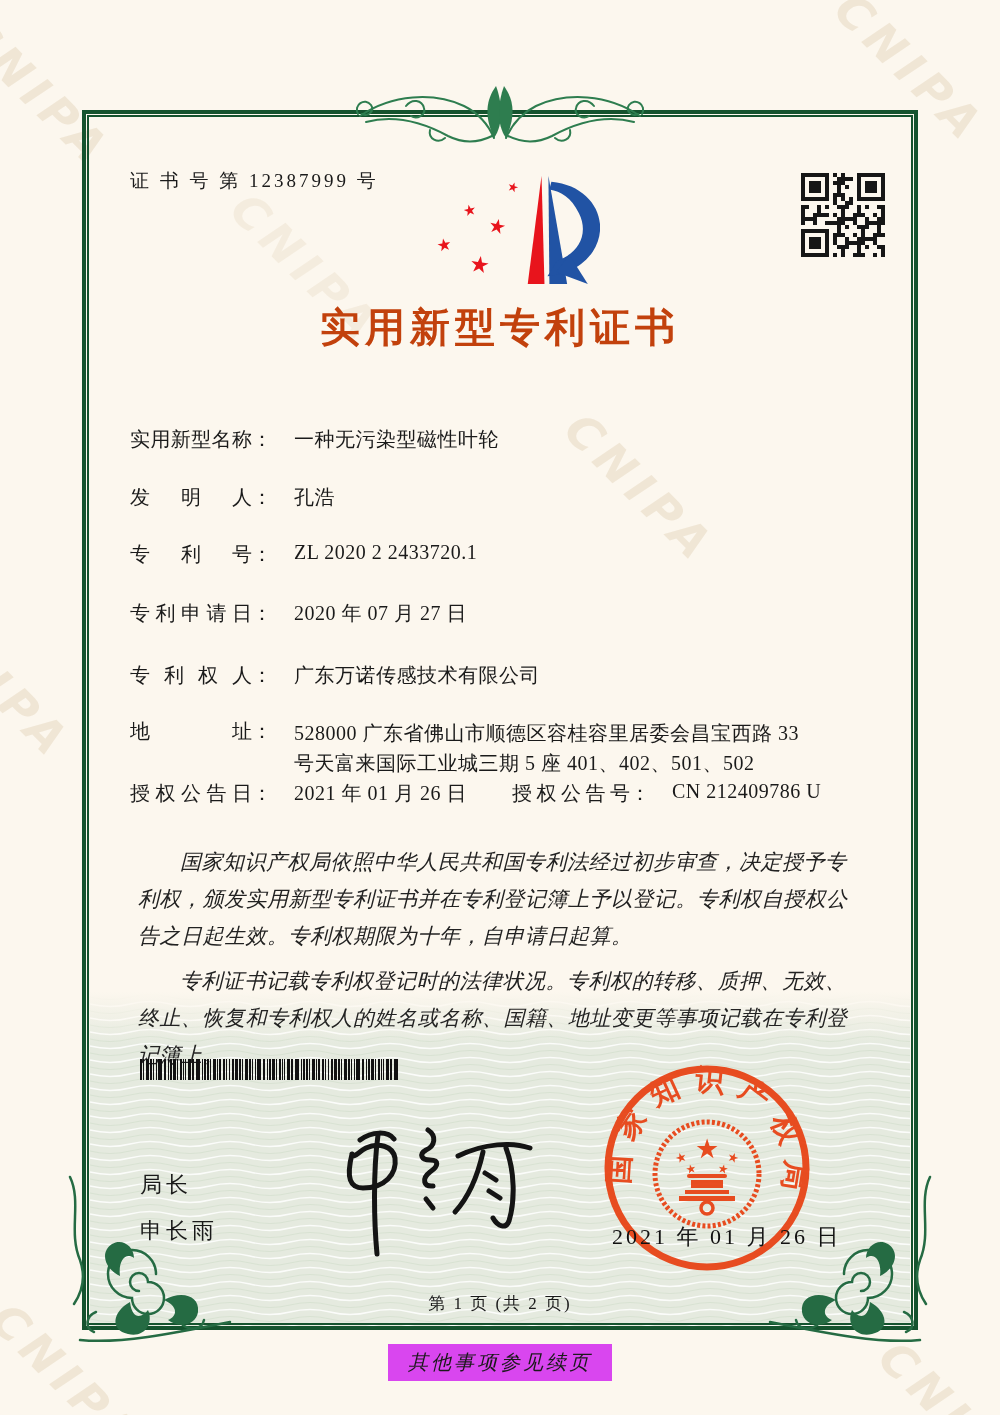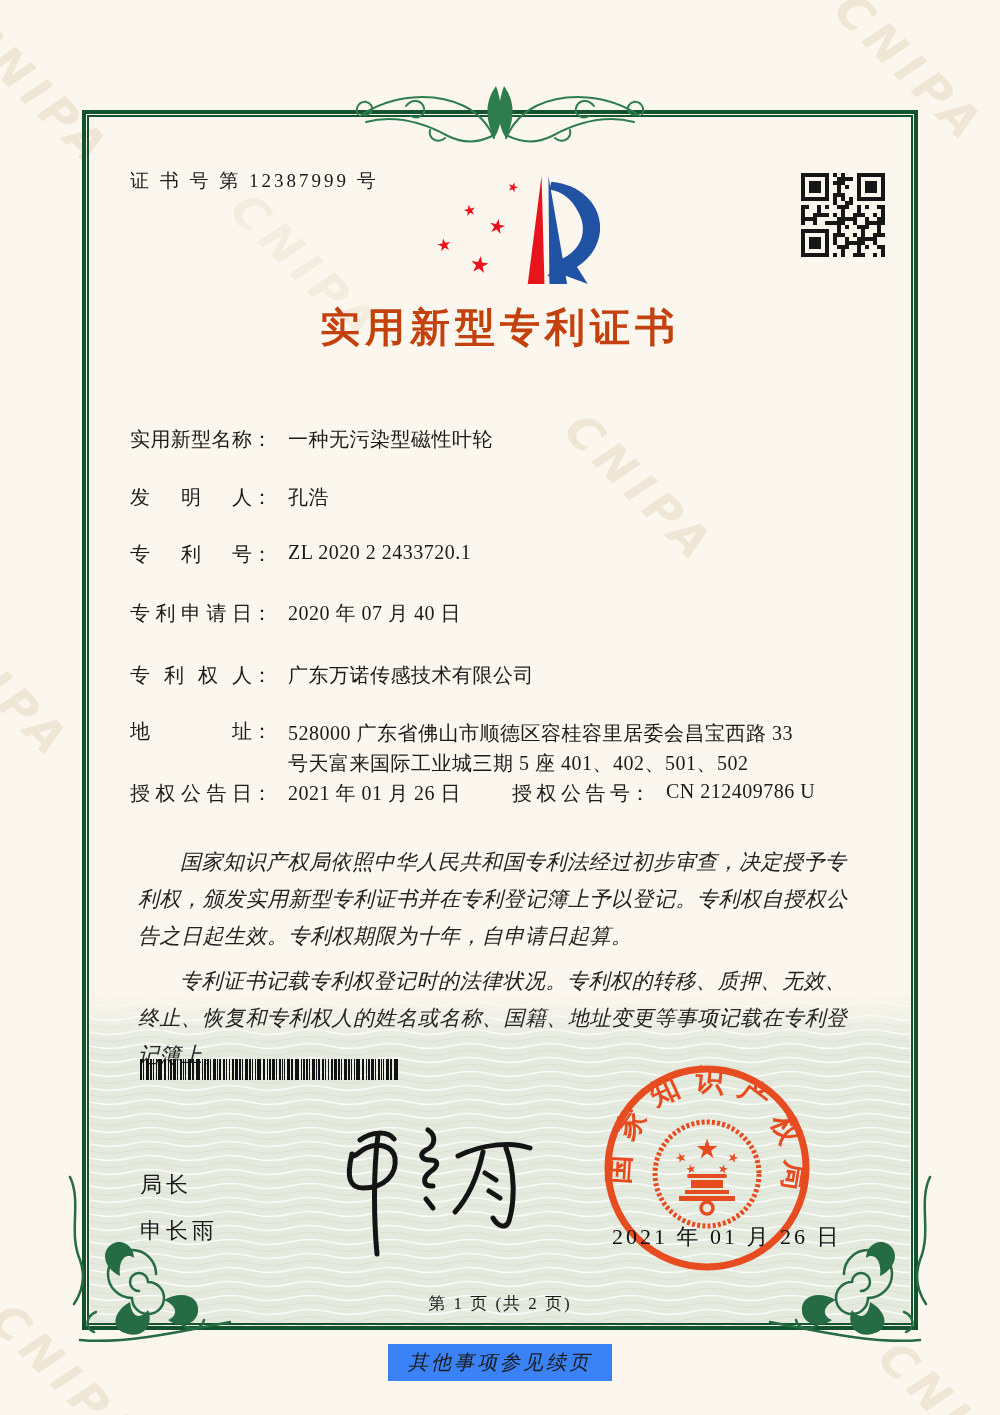--- a/index.html
+++ b/index.html
@@ -31,40 +31,40 @@
   
   .cert-no{position:absolute;left:130px;top:168px;font-size:19px;letter-spacing:3px;z-index:3;}
   .logo{position:absolute;left:422px;top:164px;z-index:3;}
   .qr{position:absolute;left:799px;top:171px;z-index:3;}
   .title{position:absolute;left:0;top:300px;width:100%;text-align:center;
     font-size:40px;font-weight:bold;letter-spacing:5px;color:#c2410c;z-index:3;}
   
   .row{position:absolute;left:130px;font-size:20px;z-index:3;white-space:nowrap;}
   .lbl{display:inline-block;width:122px;text-align:justify;text-align-last:justify;vertical-align:top;}
   .colon{display:inline-block;vertical-align:top;}
-  .val{display:inline-block;margin-left:16px;vertical-align:top;letter-spacing:.5px;}
+  .val{display:inline-block;margin-left:22px;vertical-align:top;letter-spacing:.5px;}
   .addr-lines div{line-height:30px;}
   .grp2{position:absolute;left:382px;top:0;}
   
   .body-text{position:absolute;left:130px;top:836px;width:742px;z-index:3;
     font-size:21px;line-height:37px;font-style:italic;letter-spacing:.5px;color:#222;}
   .body-text p{margin:8px;text-indent:2em;}
   
   .barcode{position:absolute;left:140px;top:1059px;z-index:3;}
   .director{position:absolute;left:140px;top:1146px;z-index:3;font-size:22px;
     font-family:"Liberation Sans","DejaVu Sans",sans-serif;margin-top:24px;}
   .director div{margin-bottom:16px;letter-spacing:4px;}
   .sig{position:absolute;left:300px;top:1102px;z-index:3;}
   .seal{position:absolute;left:595px;top:1056px;z-index:4;opacity:.94;}
   .seal-date{position:absolute;left:612px;top:1222px;z-index:5;font-size:22px;
     letter-spacing:3px;color:#111;white-space:nowrap;}
   .page-info{position:absolute;left:0;top:1292px;width:100%;text-align:center;
     font-size:17px;letter-spacing:2px;z-index:3;}
   .cont-note{position:absolute;left:0;top:1344px;width:100%;text-align:center;z-index:3;}
-  .cont-note span{display:inline-block;background:#3b82f6;padding:5px 20px;
+  .cont-note span{display:inline-block;background:#d946ef;padding:5px 20px;
     font-size:20px;font-style:italic;letter-spacing:3px;}
 </style>
 </head>
 <body>
 
 <div class="page">
 
   <span class="wm" style="left:-12px;top:6px;">CNIPA</span>
   <span class="wm" style="left:862px;top:-18px;">CNIPA</span>
   <span class="wm" style="left:258px;top:182px;opacity:.35;">CNIPA</span>
@@ -322,21 +322,21 @@
   <div class="row" style="top:426px;">
     <span class="lbl">实用新型名称</span><span class="colon">：</span><span class="val">一种无污染型磁性叶轮</span>
   </div>
   <div class="row" style="top:484px;font-family:Liberation Serif, serif;">
     <span class="lbl">发明人</span><span class="colon">：</span><span class="val">孔浩</span>
   </div>
   <div class="row" style="top:541px;">
     <span class="lbl">专利号</span><span class="colon">：</span><span class="val">ZL 2020 2 2433720.1</span>
   </div>
   <div class="row" style="top:600px;">
-    <span class="lbl">专利申请日</span><span class="colon">：</span><span class="val">2020 年 07 月 40 日</span>
+    <span class="lbl">专利申请日</span><span class="colon">：</span><span class="val">2020 年 07 月 27 日</span>
   </div>
   <div class="row" style="top:662px;">
     <span class="lbl">专利权人</span><span class="colon">：</span><span class="val">广东万诺传感技术有限公司</span>
   </div>
   <div class="row" style="top:718px;">
     <span class="lbl">地址</span><span class="colon">：</span><span class="val addr-lines">
       <div>528000 广东省佛山市顺德区容桂容里居委会昌宝西路 33</div>
       <div>号天富来国际工业城三期 5 座 401、402、501、502</div>
     </span>
   </div>

